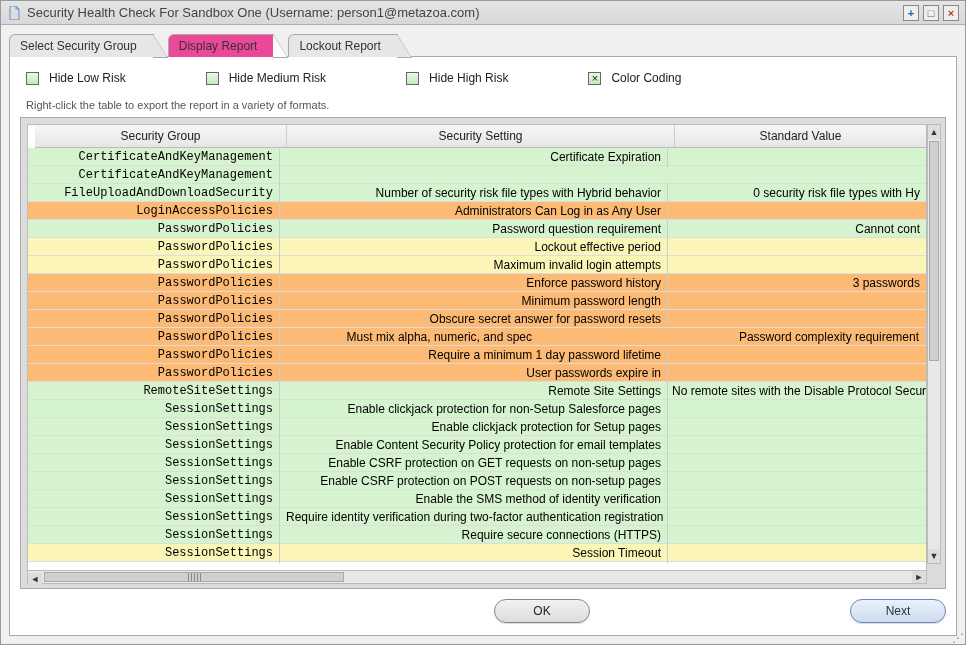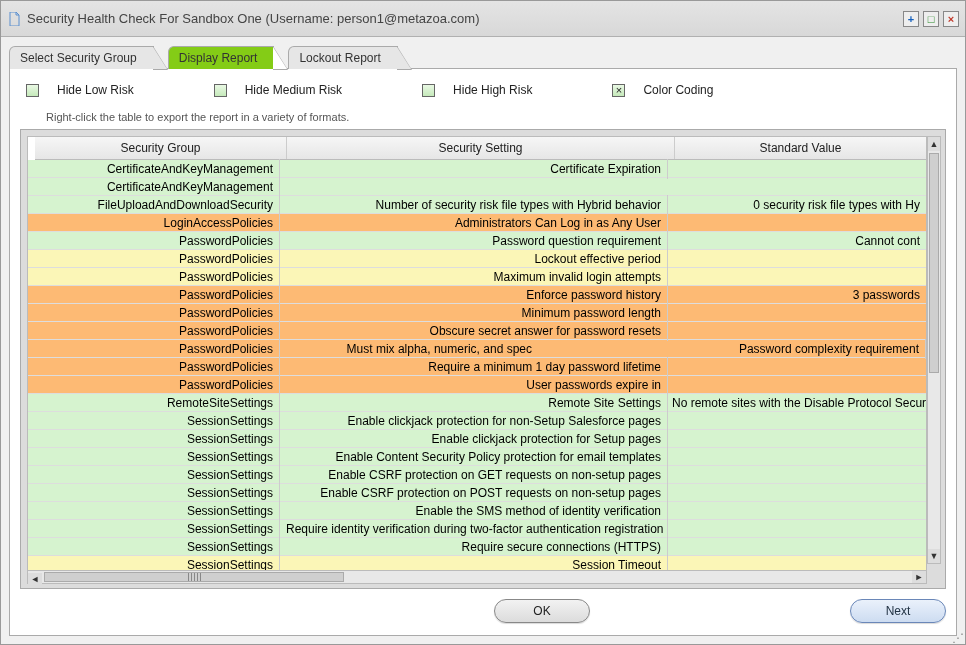--- a/index.html
+++ b/index.html
@@ -17,21 +17,21 @@
     border: 1px solid #999;
     display: flex;
     flex-direction: column;
   }
   .titlebar {
     background: linear-gradient(#e4e4e4, #d8d8d8);
     border-bottom: 1px solid #b0b0b0;
     display: flex;
     align-items: center;
     padding: 3px 6px;
-    height: 36px;
+    height: 24px;
   }
   .titlebar-icon {
     width: 14px; height: 14px;
     margin-right: 6px;
     display: inline-flex; align-items:center; justify-content:center;
     color: #5a8fcf;
   }
   .titlebar-title {
     flex: 1;
     color: #444;
@@ -87,56 +87,55 @@
   }
   .tab::before {
     content:"";
     position:absolute;
     right:-15px; top:-1px;
     width:0;height:0;
     border-bottom: 24px solid #aaa;
     border-right: 15px solid transparent;
   }
   .tab.active {
-    background: #84cc16;
+    background: #ec4899;
     z-index:3;
   }
   .tab.active::after { border-bottom-color:#fff; }
   .panel {
     border: 1px solid #aaa;
     background: #fff;
     flex:1;
     display:flex;
     flex-direction:column;
     padding: 10px 10px 8px 10px;
     min-height:0;
   }
   .options {
     display:flex;
     align-items:center;
     gap: 80px;
     padding: 4px 6px 10px 6px;
     flex-wrap:nowrap;
   }
   .opt {
-    display:flex; align-items:center; gap:18px;
+    display:flex; align-items:center; gap:10px;
     font-size:12px; color:#222;
     cursor:pointer;
   }
   .chk {
     width:13px; height:13px;
     border:1px solid #666;
     background: linear-gradient(#e9f8e4, #c6eabb);
     display:inline-flex; align-items:center; justify-content:center;
     font-size:11px; color:#222;
   }
   .hint {
     font-size:11px; color:#555;
     padding: 4px 6px 6px 6px;
-    margin-left: 20px;
   }
   .table-shell {
     background:#dcdcdc;
     border:1px solid #aaa;
     flex:1;
     display:flex;
     flex-direction:column;
     min-height:0;
     position:relative;
   }
@@ -162,21 +161,21 @@
     overflow:hidden; white-space:nowrap; text-overflow:clip;
     font-size:12px;
   }
   .th { text-align:center; font-size:12px; padding:4px 6px; }
   .col-group { width: 252px; text-align:right;}
   .col-setting { width: 388px; text-align:right;}
   .col-value { flex:1; text-align:right; border-right:none;}
   .th.col-group, .th.col-setting, .th.col-value { text-align:center; }
   .tbody { }
   .row { display:flex; border-bottom:1px solid #ddd; height:18px; align-items:center;}
-  .row .td.col-group { text-align:right; }
+  .row .td.col-group { text-align:right;font-family:Liberation Mono, monospace; }
   .row .td.col-setting { text-align:right; }
   .row .td.col-value { text-align:right; padding-left:4px;}
   .risk-green { background:#d6f3cf; }
   .risk-yellow { background:#fbf6b7; }
   .risk-pink { background:#fdba74; }
   .vscroll {
     position:absolute; right:4px; top:6px; bottom:24px; width:14px;
     background:#e8e8e8; border:1px solid #bbb;
   }
   .vscroll .arrow {

